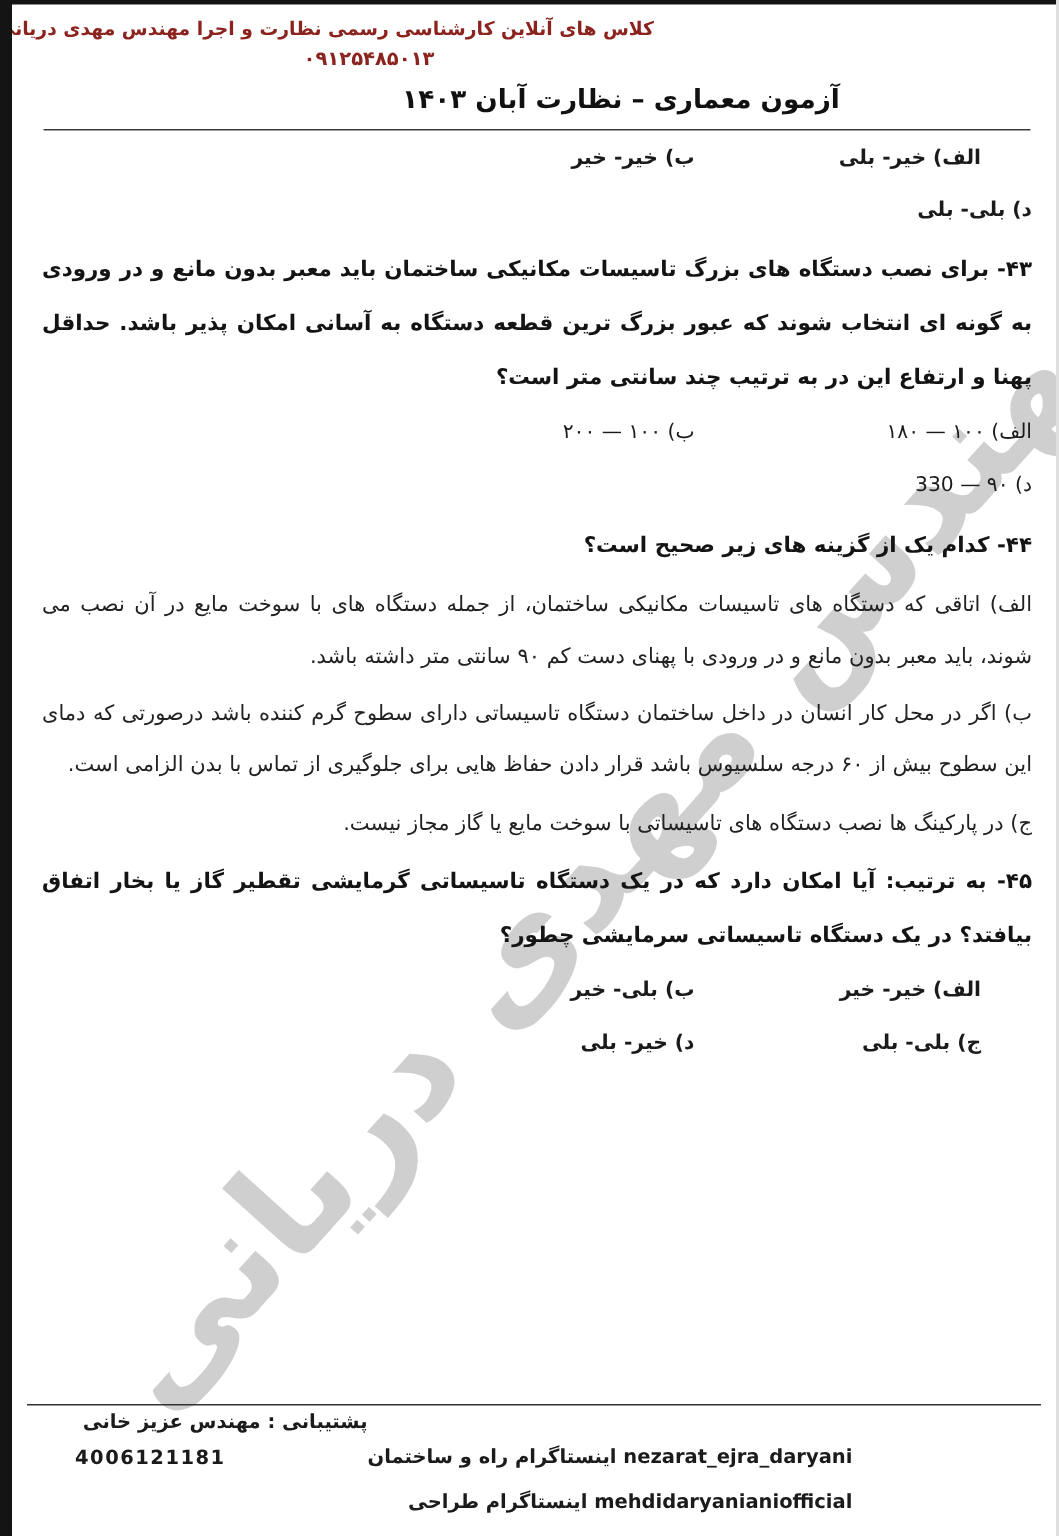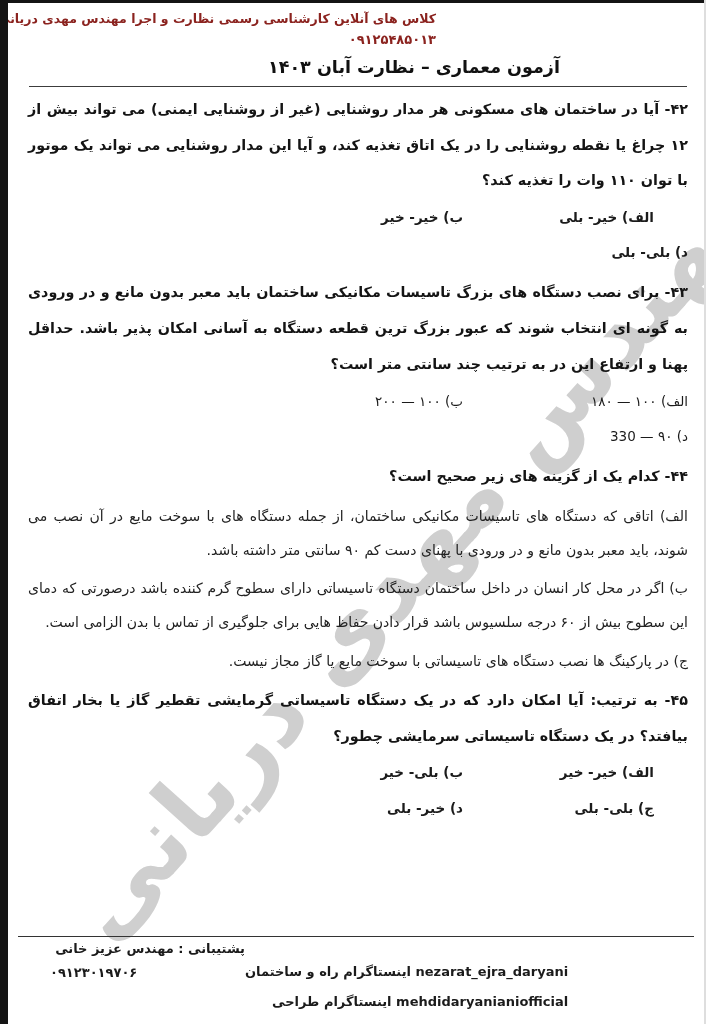--- a/index.html
+++ b/index.html
@@ -34,21 +34,21 @@
   .content{position:relative;z-index:1;}
 
   
   .course-block{
     width:380px;
     margin-right:auto;margin-left:28px; 
     color:#8b231f;
     font-weight:bold;
   }
   .course-line{font-size:12.5px;white-space:nowrap;text-align:left;direction:rtl;}
-  .course-phone{font-size:13px;text-align:right;margin-top:6px;letter-spacing:1px;}
+  .course-phone{font-size:13px;text-align:center;margin-top:6px;letter-spacing:1px;}
   .exam-title{
     font-size:17.5px;font-weight:bold;margin:10px 0 0;
     text-align:center;transform:translateX(56px);
     color:#111;
   }
   .rule{border:0;border-top:1.6px solid #3c3c3c;margin:9px 1px 0;}
 
   
   .stem{
     font-size:14.3px;font-weight:bold;line-height:2.5;
@@ -99,21 +99,20 @@
         <div class="course-line">کلاس های آنلاین کارشناسی رسمی نظارت و اجرا مهندس مهدی دریانی</div>
         <div class="course-phone">۰۹۱۲۵۴۸۵۰۱۳</div>
       </div>
       <h1 class="exam-title">آزمون معماری – نظارت آبان ۱۴۰۳</h1>
       <hr class="rule">
     </header>
 
     <main>
 
       <section>
-        <p class="stem">۴۲- آیا در ساختمان های مسکونی هر مدار روشنایی (غیر از روشنایی ایمنی) می تواند بیش از ۱۲ چراغ یا نقطه روشنایی را در یک اتاق تغذیه کند، و آیا این مدار روشنایی می تواند یک موتور با توان ۱۱۰ وات را تغذیه کند؟</p>
         <div class="opts-grid bold">
           <div class="opt indent">الف) خیر- بلی</div>
           <div class="opt">ب) خیر- خیر</div>
           <div class="opt">د) بلی- بلی</div>
         </div>
       </section>
 
       <section>
         <p class="stem">۴۳- برای نصب دستگاه های بزرگ تاسیسات مکانیکی ساختمان باید معبر بدون مانع و در ورودی به گونه ای انتخاب شوند که عبور بزرگ ترین قطعه دستگاه به آسانی امکان پذیر باشد. حداقل پهنا و ارتفاع این در به ترتیب چند سانتی متر است؟</p>
         <div class="opts-grid">
@@ -142,20 +141,20 @@
 
     </main>
   </div>
 </div>
 
 <footer class="footer">
   <hr class="rule">
   <div class="footer-row">
     <div class="support-block">
       <div class="support-name">پشتیبانی : مهندس عزیز خانی</div>
-      <div class="support-phone">۰۹۱۲۳۰۱۹۷۰۶</div>
+      <div class="support-phone">4006121181</div>
     </div>
     <div class="instagram-block">
       <div>nezarat_ejra_daryani اینستاگرام راه و ساختمان</div>
       <div>mehdidaryanianiofficial اینستاگرام طراحی</div>
     </div>
   </div>
 </footer>
 
 </body></html>

